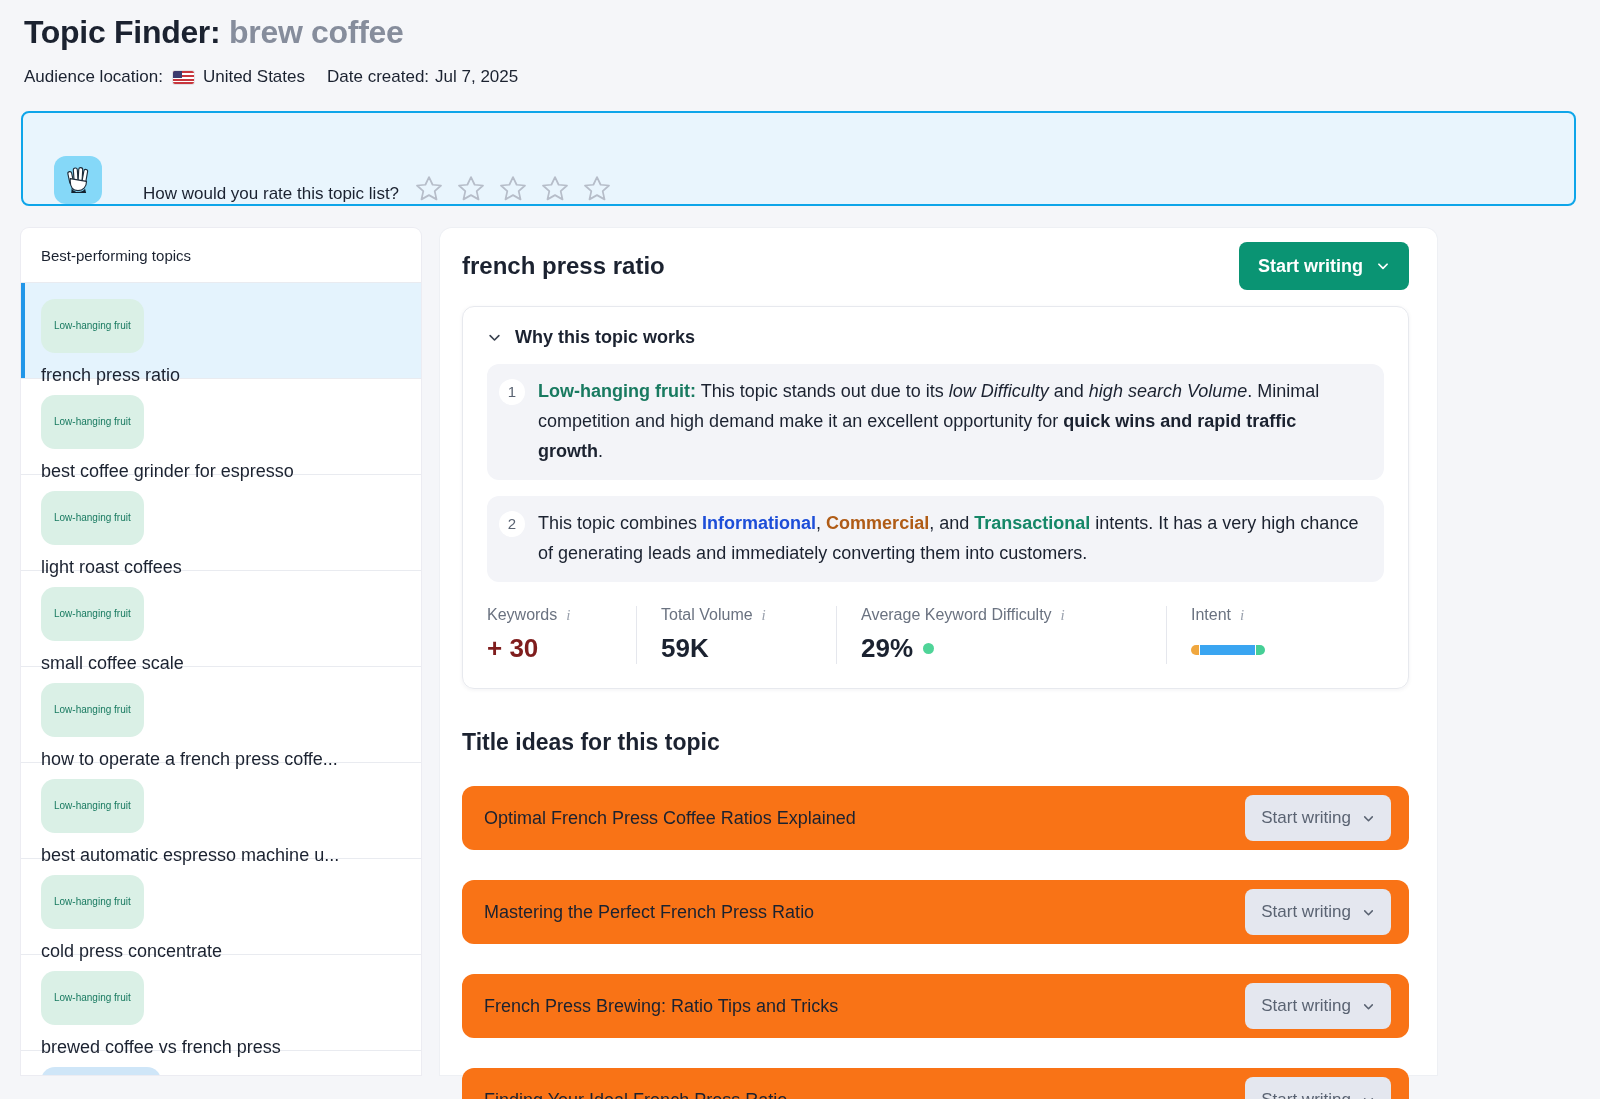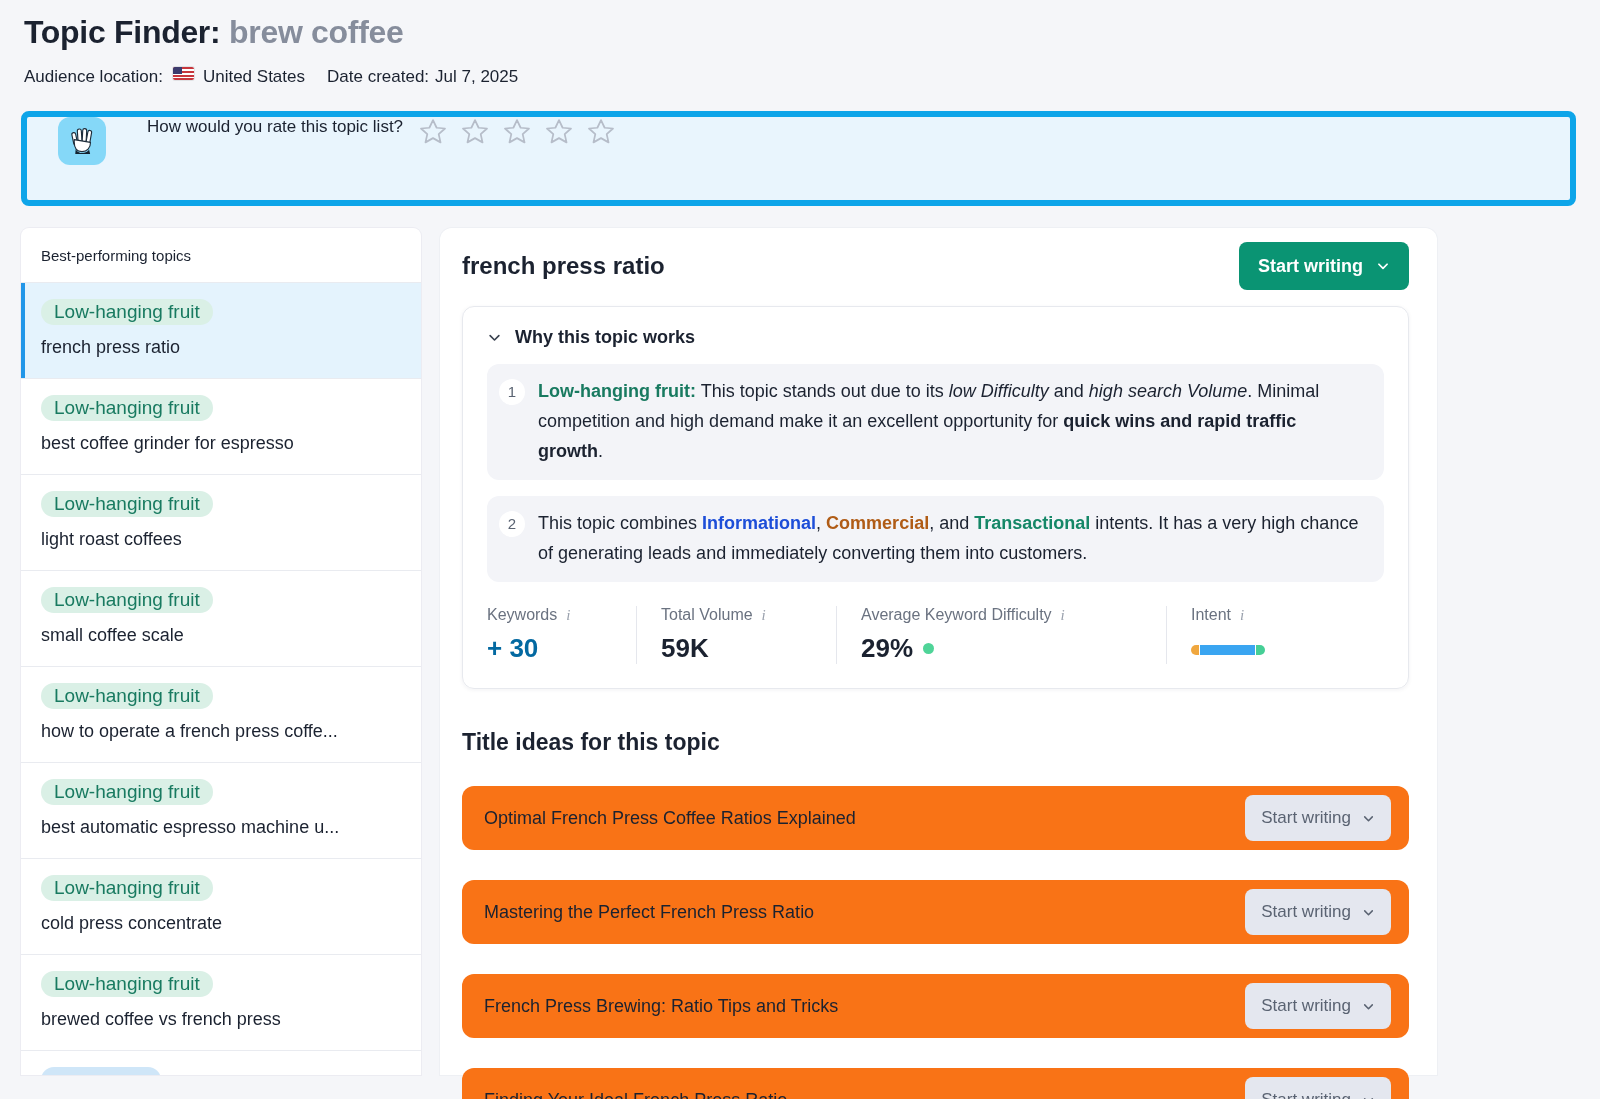--- a/index.html
+++ b/index.html
@@ -9,35 +9,35 @@
     background:#f5f6f9;
     font-family:"Liberation Sans", sans-serif;
     color:#1b2230;
     -webkit-font-smoothing:antialiased;
   }
 
   
   .header { padding:14px 12px 0 24px; }
   .page-title { font-size:32px; font-weight:700; margin:0; letter-spacing:-0.3px; }
   .page-title .query { color:#868d9c; }
-  .meta { margin-top:16px; font-size:17px; display:flex; align-items:flex-start; }
+  .meta { margin-top:16px; font-size:17px; display:flex; align-items:center; }
   .meta .lbl { margin-right:10px; }
   .flag {
     width:21px; height:13px; border-radius:2px; position:relative; overflow:hidden;
     background:repeating-linear-gradient(to bottom,#c7363d 0 1.9px,#ffffff 1.9px 3.8px);
     box-shadow:0 0 0 1px rgba(0,0,0,.08); margin-right:9px; flex-shrink:0;
   }
   .flag::before { content:""; position:absolute; left:0; top:0; width:9px; height:7px; background:#3c3b6e; }
   .meta .date-group { margin-left:22px; display:flex; gap:6px; }
 
   
   .banner {
     margin:24px 24px 0 21px; height:95px;
-    background:#e9f5fd; border:6px solid #0ea5e9; border-radius:8px;
-    display:flex; align-items:flex-start; padding:0 24px 0 31px;
+    background:#e9f5fd; border:2px solid #0ea5e9; border-radius:8px;
+    display:flex; align-items:flex-end; padding:0 24px 0 31px;
   }
   .banner-icon {
     width:48px; height:48px; background:#85d8f8; border-radius:12px;
     display:flex; align-items:center; justify-content:center; flex-shrink:0;
   }
   .banner-text { margin-left:41px; font-size:17px; }
   .stars { display:flex; gap:12px; margin-left:15px; align-items:center; }
   .star { width:30px; height:30px; cursor:pointer; }
 
   
@@ -46,21 +46,21 @@
   .sidebar {
     width:400px; flex:none; background:#fff; border-radius:8px 8px 0 0;
     box-shadow:0 0 0 1px #ececf2; overflow:hidden;
   }
   .sidebar-header { padding:19px 20px 18px; font-size:15px; border-bottom:1px solid #e9ebf0; }
   .s-item { position:relative; height:96px; padding:16px 20px 0 20px; border-bottom:1px solid #e9ebf0; cursor:pointer; }
   .s-item.selected { background:#e4f3fd; }
   .s-item.selected::before { content:""; position:absolute; left:0; top:0; bottom:0; width:4px; background:#2196e8; }
   .pill {
     display:inline-block; background:#daf0e6; color:#187a60;
-    font-size:19px; line-height:14px; padding:6px 13px; border-radius:14px;
+    font-size:10px; line-height:14px; padding:20px 13px; border-radius:14px;
   }
   .pill.pill-blue { background:#cfe6f8; color:#2471b8; min-width:120px; height:26px; }
   .s-label { margin-top:12px; font-size:18px; white-space:nowrap; }
 
   .main {
     width:997px; flex:none; background:#fff; border-radius:12px 12px 0 0;
     box-shadow:0 0 0 1px #eef0f4; padding:14px 28px 0 22px;
   }
   .main-head { display:flex; align-items:center; }
   .main-title { font-size:24px; font-weight:700; margin:0; }
@@ -96,21 +96,21 @@
   .metrics { display:flex; margin-top:24px; }
   .metric { padding:0 24px; border-right:1px solid #e5e7ed; }
   .metric:first-child { padding-left:0; }
   .metric:last-child { border-right:none; padding-right:0; }
   .metric.m-kw { width:150px; }
   .metric.m-vol { width:200px; }
   .metric.m-kd { width:330px; }
   .m-label { font-size:16px; color:#6a7280; display:flex; gap:9px; align-items:baseline; }
   .info-i { font-family:"Liberation Serif", serif; font-style:italic; font-size:15px; color:#9aa1ad; cursor:pointer; }
   .m-value { margin-top:9px; font-size:26px; font-weight:700; display:flex; align-items:center; }
-  .m-value.blue { color:#0369a1; }
+  .m-value.blue { color:#7f1d1d; }
   .kd-dot { width:11px; height:11px; border-radius:50%; background:#4fd498; margin-left:10px; }
   .intent-bar { display:flex; gap:1.5px; width:74px; height:10px; margin-top:21px; }
   .intent-seg { height:10px; }
   .intent-seg:first-child { border-radius:5px 0 0 5px; }
   .intent-seg:last-child { border-radius:0 5px 5px 0; }
 
   
   .ideas-title { margin:40px 0 0; font-size:23px; font-weight:700; }
   .idea-row {
     margin-top:30px; height:64px; background:#f97316; border-radius:12px;

